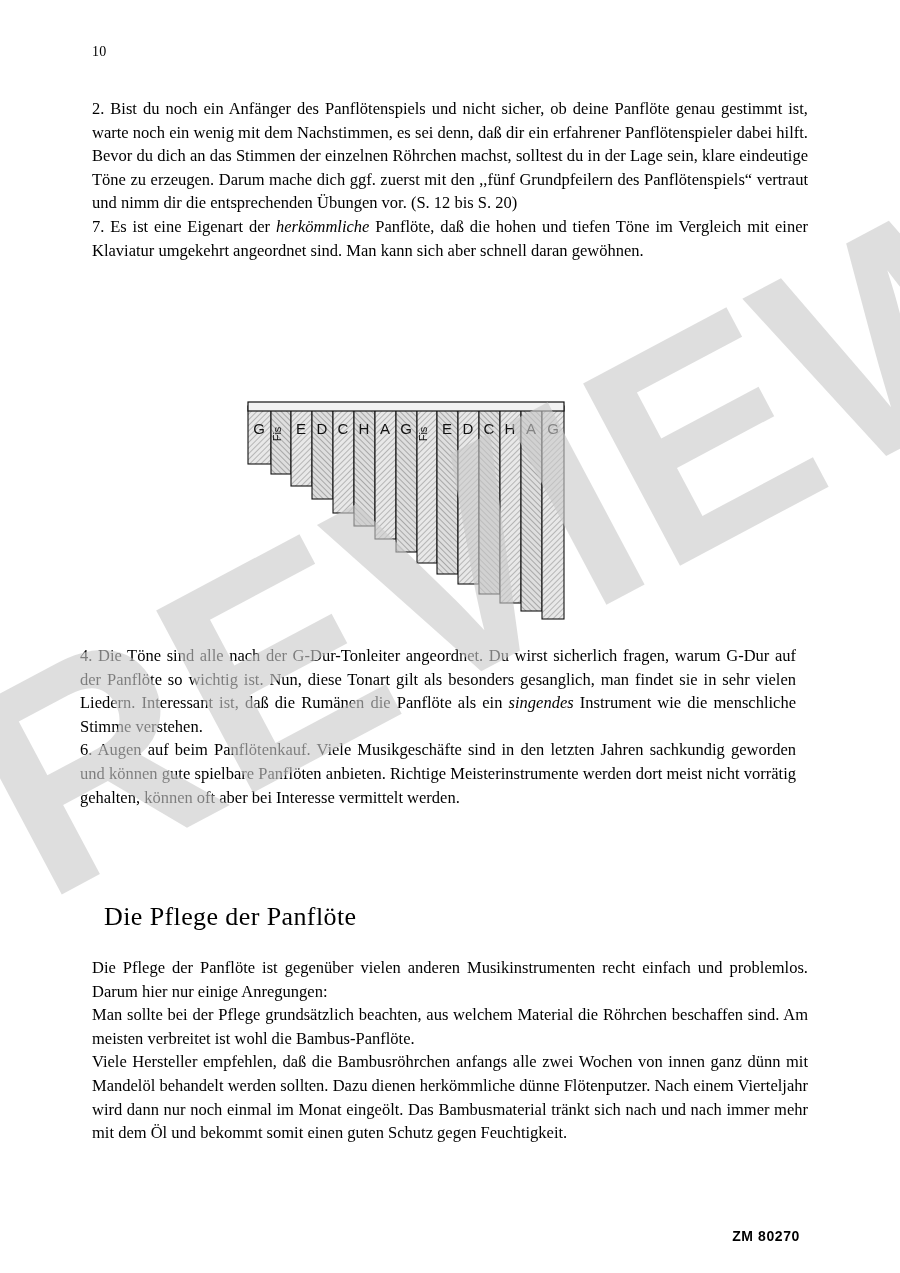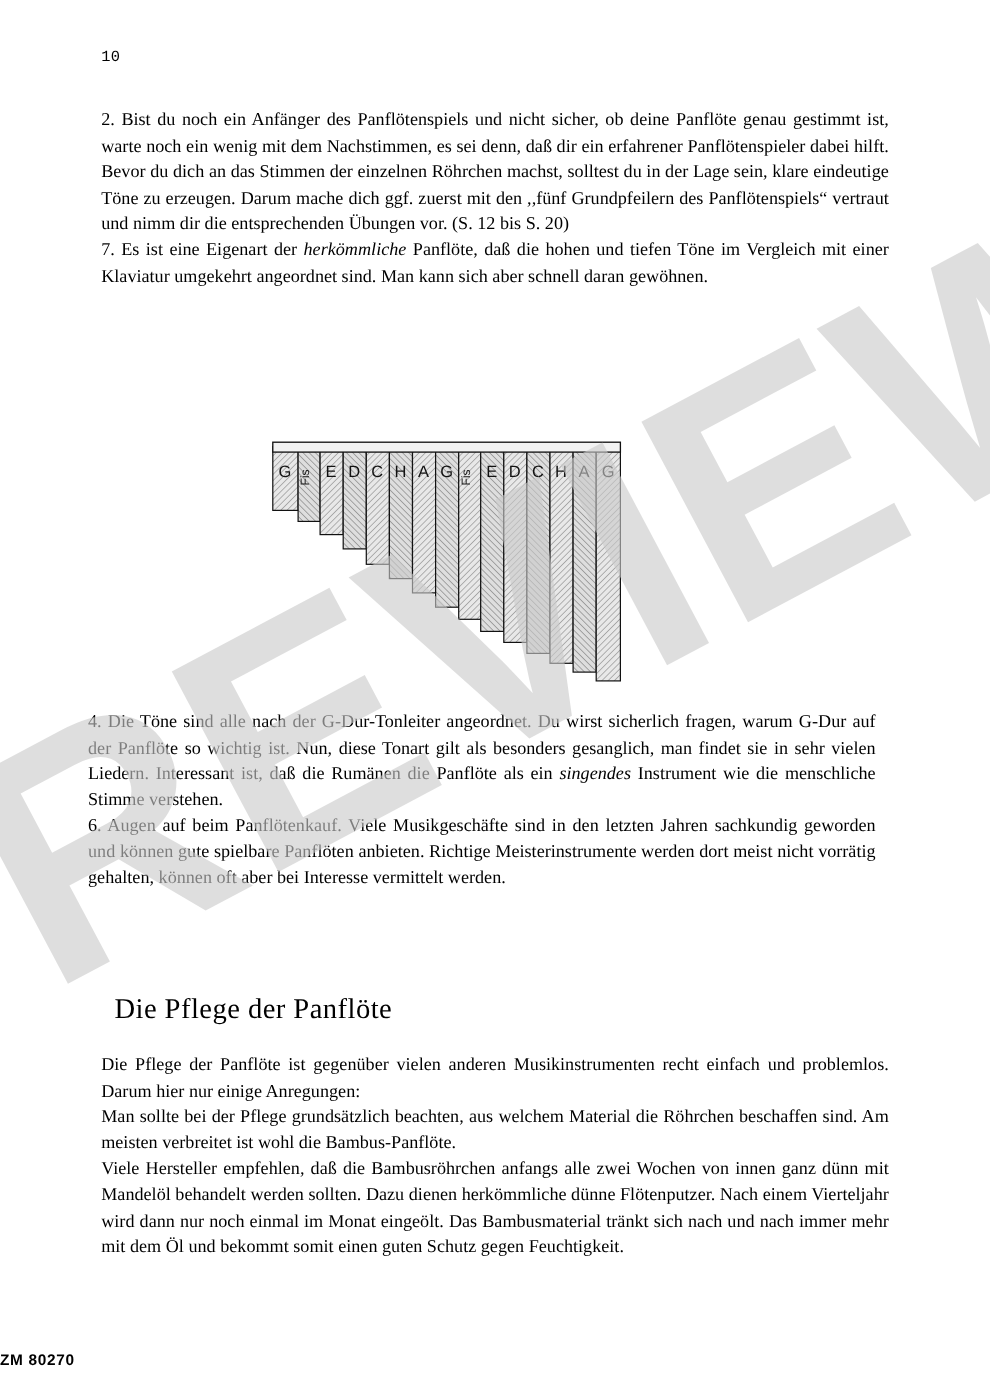--- a/index.html
+++ b/index.html
@@ -34,21 +34,21 @@
     z-index: 5;
   }
   .watermark svg { width: 100%; height: 100%; overflow: visible; }
 
   
   .page-number {
     position: absolute;
     left: 92px;
     top: 44px;
     font-size: 14px;
-    font-family: Liberation Mono, monospace;
+    font-family: Liberation Serif, serif;
     letter-spacing: 0.3px;
   }
 
   
   .column {
     position: absolute;
     left: 92px;
     top: 97px;
     width: 716px;
     z-index: 2;
@@ -106,26 +106,27 @@
     z-index: 2;
     margin-top: 16px;
   }
 
   
   .footer {
     position: absolute;
     left: 0;
     top: 1228px;
     width: 780px;
-    text-align: left;
+    text-align: right;
     font-size: 14px;
     font-family: "Liberation Sans", sans-serif;
     font-weight: bold;
     letter-spacing: 0.6px;
     z-index: 6;
+    padding-left: 20px;
   }
 </style>
 </head>
 <body>
 
 <div class="page">
 
   <div class="page-number">10</div>
 
   <div class="watermark">

